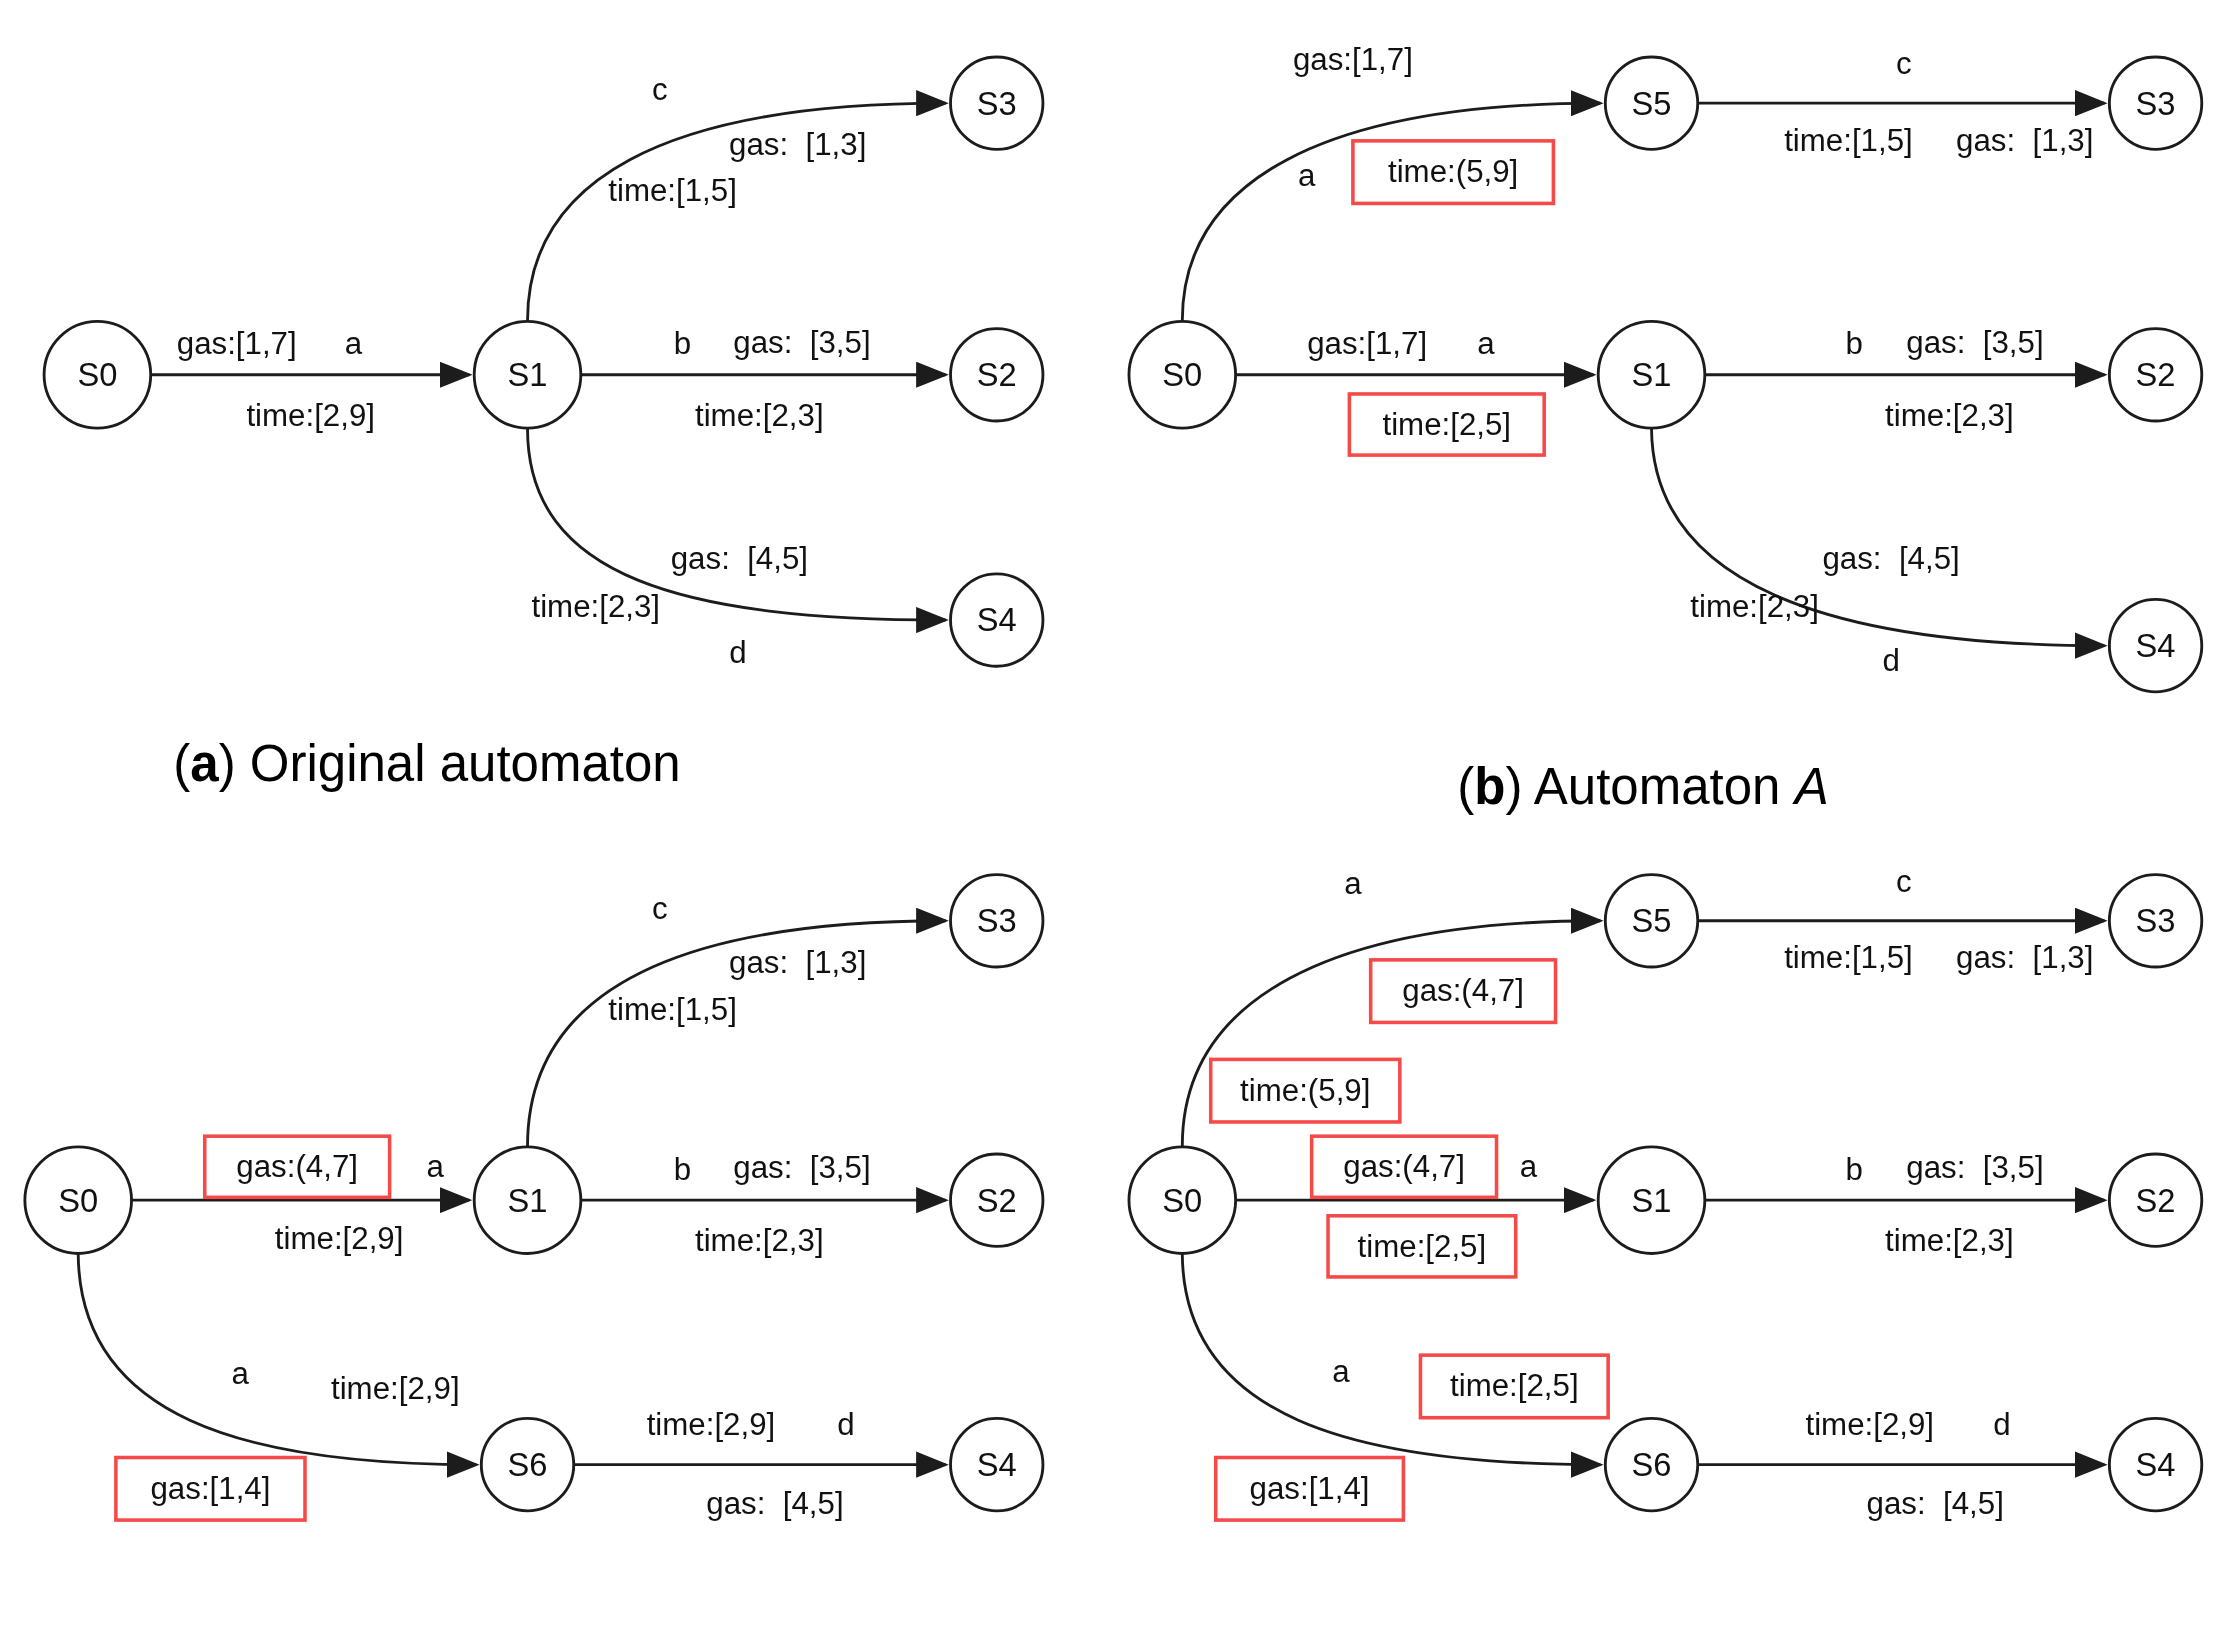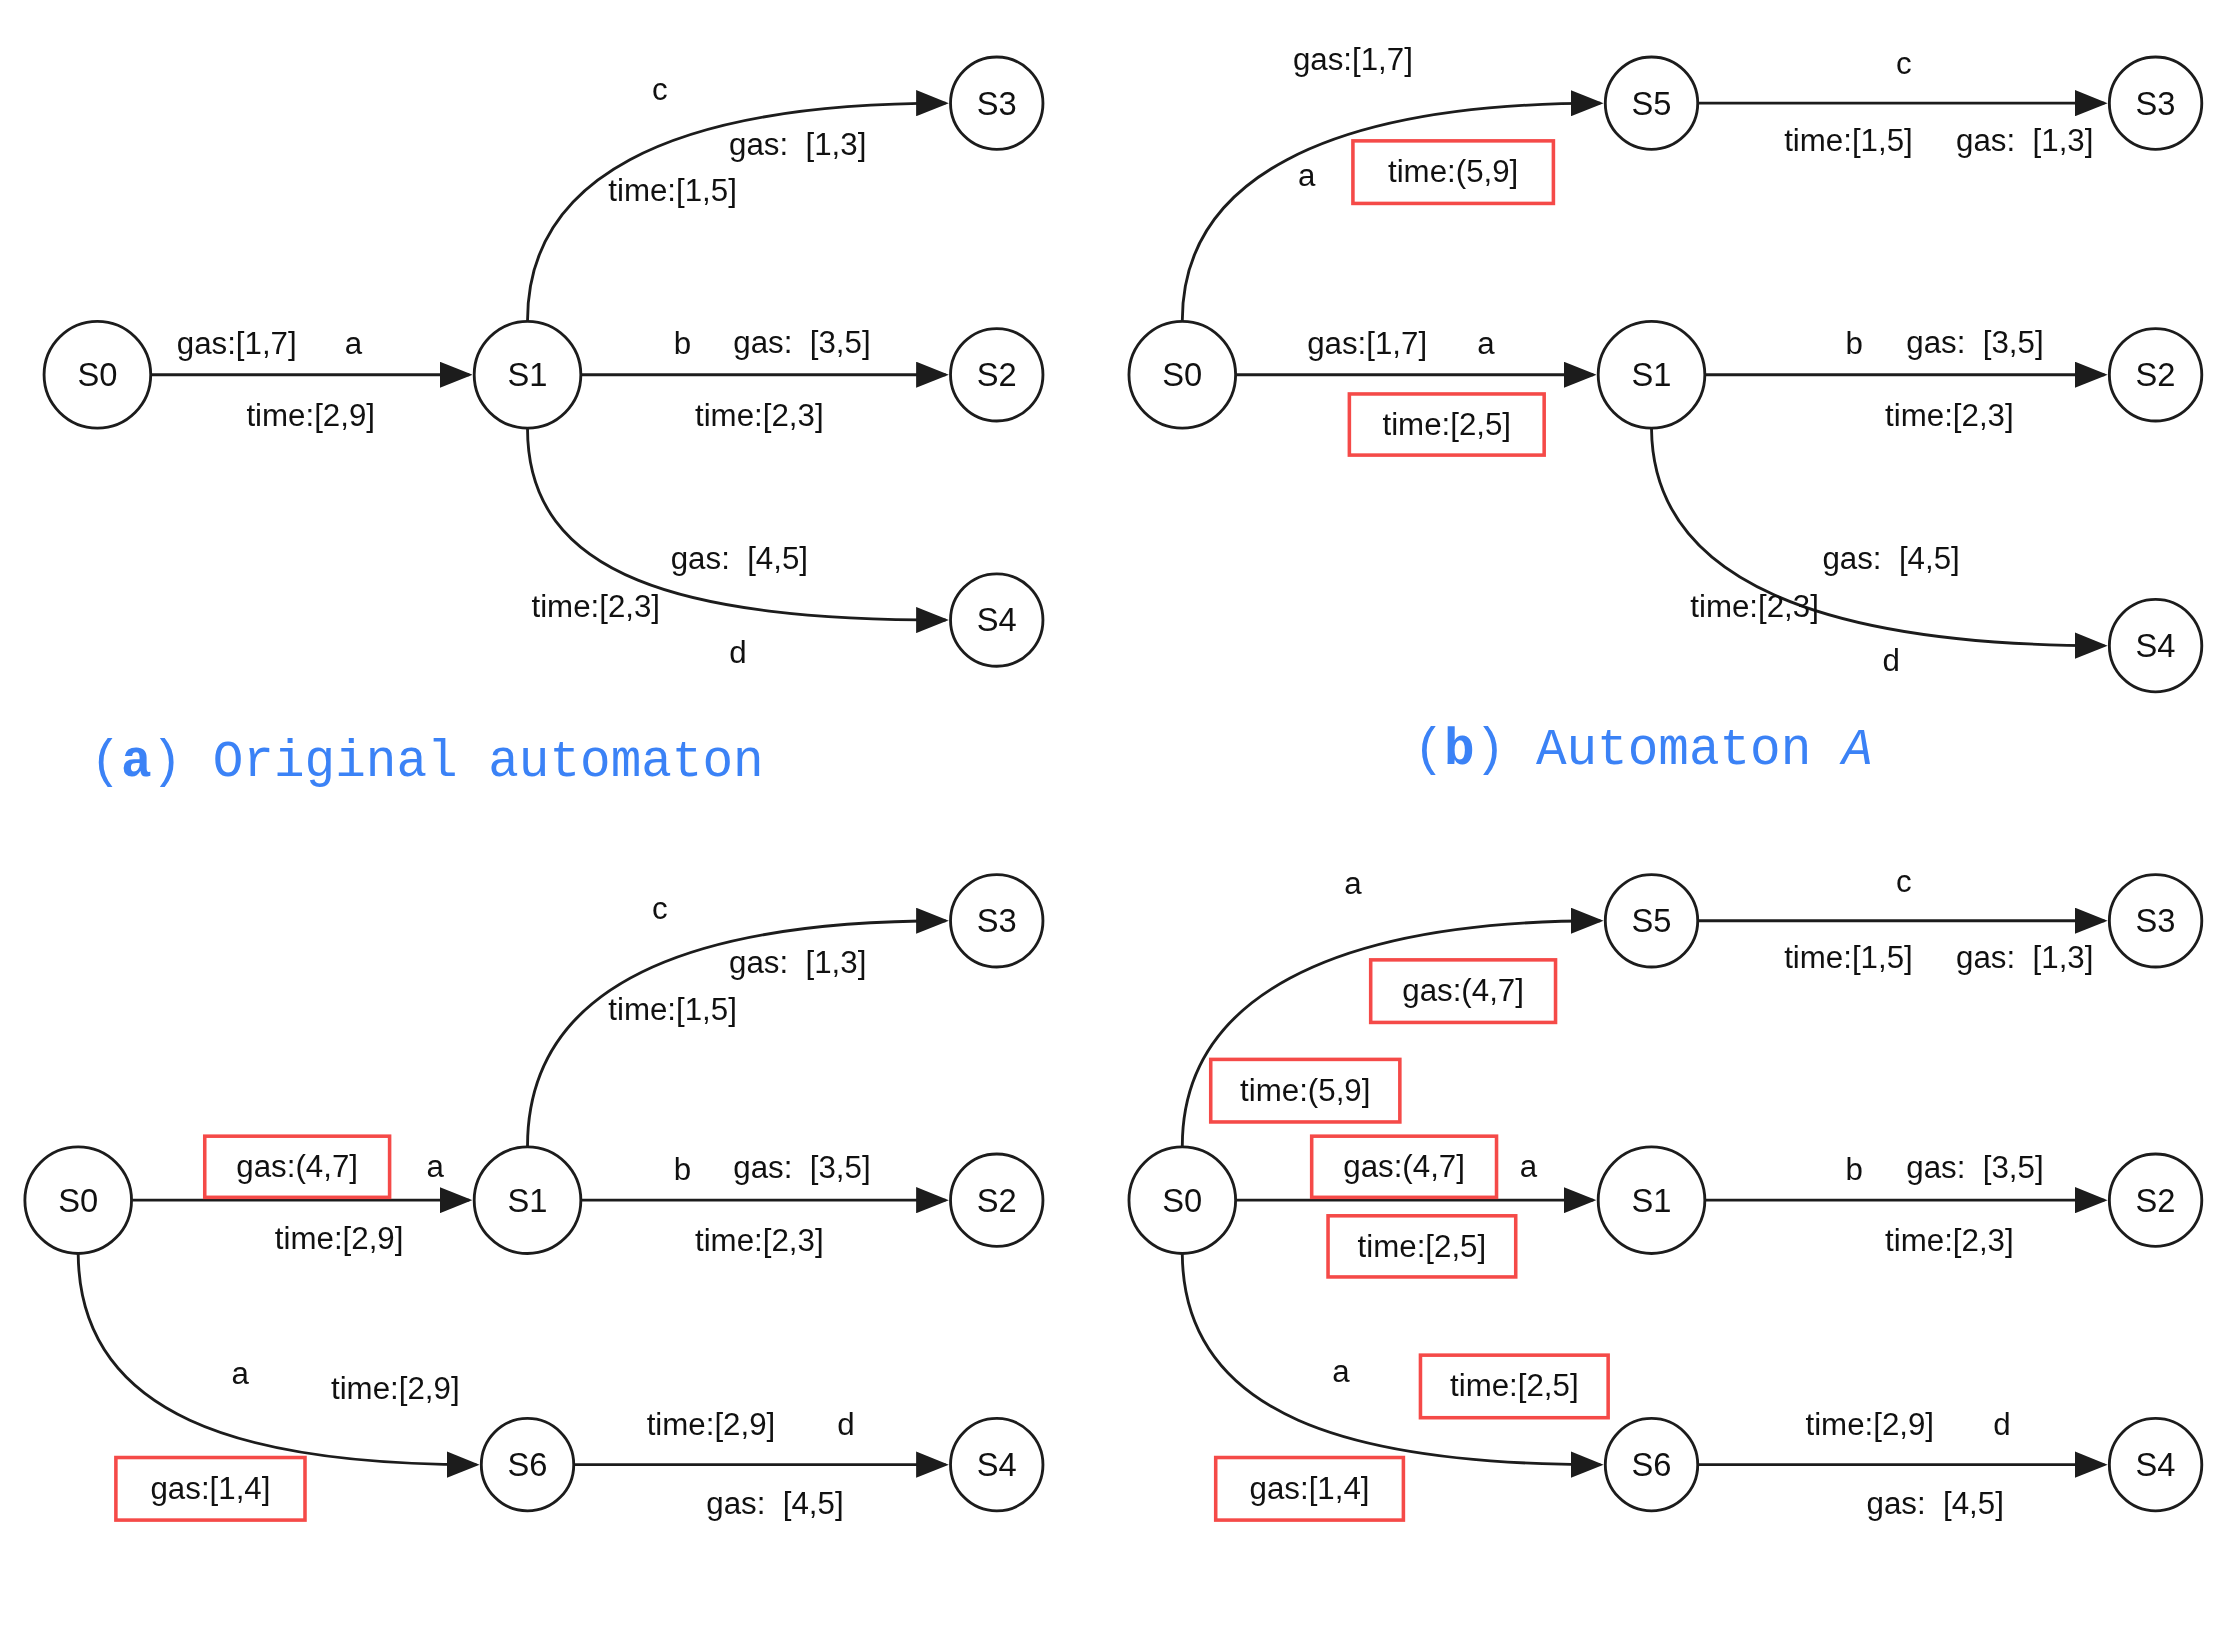--- a/index.html
+++ b/index.html
@@ -10,21 +10,21 @@
 
   .edge { fill:none; stroke:#1c1c1c; stroke-width:4px; }
   .node { fill:#ffffff; stroke:#1c1c1c; stroke-width:4px; }
   .node-lbl { font-family:"Liberation Sans", sans-serif; font-size:46px; fill:#111111;
               text-anchor:middle; }
   .lbl { font-family:"Liberation Sans", sans-serif; font-size:44px; fill:#111111;
          text-anchor:middle; white-space:pre; }
   .redbox { fill:none; stroke:#f54a48; stroke-width:5px; }
 
   .caption { position:absolute; transform:translateX(-50%);
-             font-family:Liberation Mono, monospace; font-size:51px; color:#3b82f6;
+             font-family:Liberation Sans, sans-serif; font-size:51px; color:#000000;
              white-space:nowrap; }
   .caption b { font-weight:bold; }
   .caption i { font-style:italic; }
 </style>
 </head>
 <body>
 
 <div id="stage">
 <svg width="2216" height="1651" viewBox="0 0 3117 2322">
   <defs>
@@ -199,17 +199,17 @@
     <text class="node-lbl" x="3032" y="1704">S2</text>
     <circle class="node" cx="2323" cy="2060" r="65"></circle>
     <text class="node-lbl" x="2323" y="2076">S6</text>
     <circle class="node" cx="3032" cy="2060" r="65"></circle>
     <text class="node-lbl" x="3032" y="2076">S4</text>
   </g>
 </svg>
 
   <div class="caption" style="left:427px; top:734px;"><span>(</span><b>a</b><span>)</span><span> Original automaton</span><i></i></div>
 
-  <div class="caption" style="left:1643px; top:722px;text-align:right;"><span>(</span><b>b</b><span>)</span><span> Automaton </span><i>A</i></div>
+  <div class="caption" style="left:1643px; top:757px;text-align:right;"><span>(</span><b>b</b><span>)</span><span> Automaton </span><i>A</i></div>
 
 
 </div>
 
 
 </body></html>

